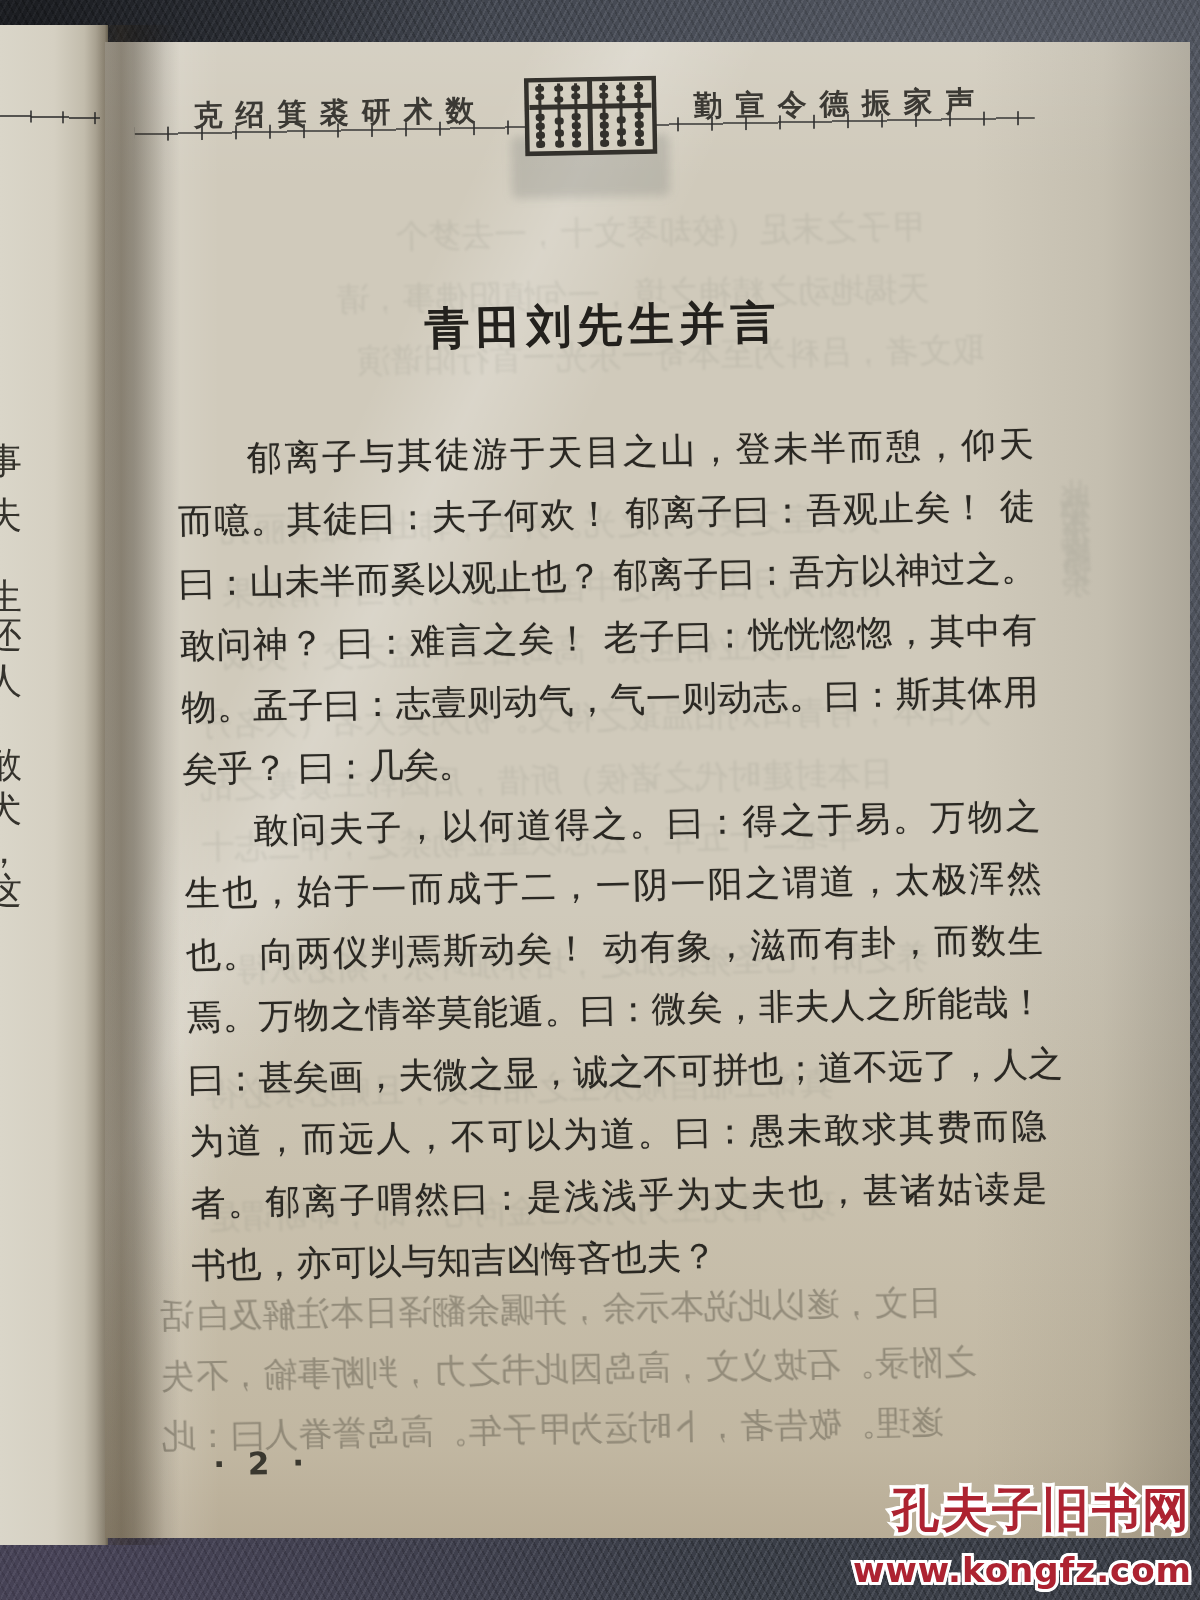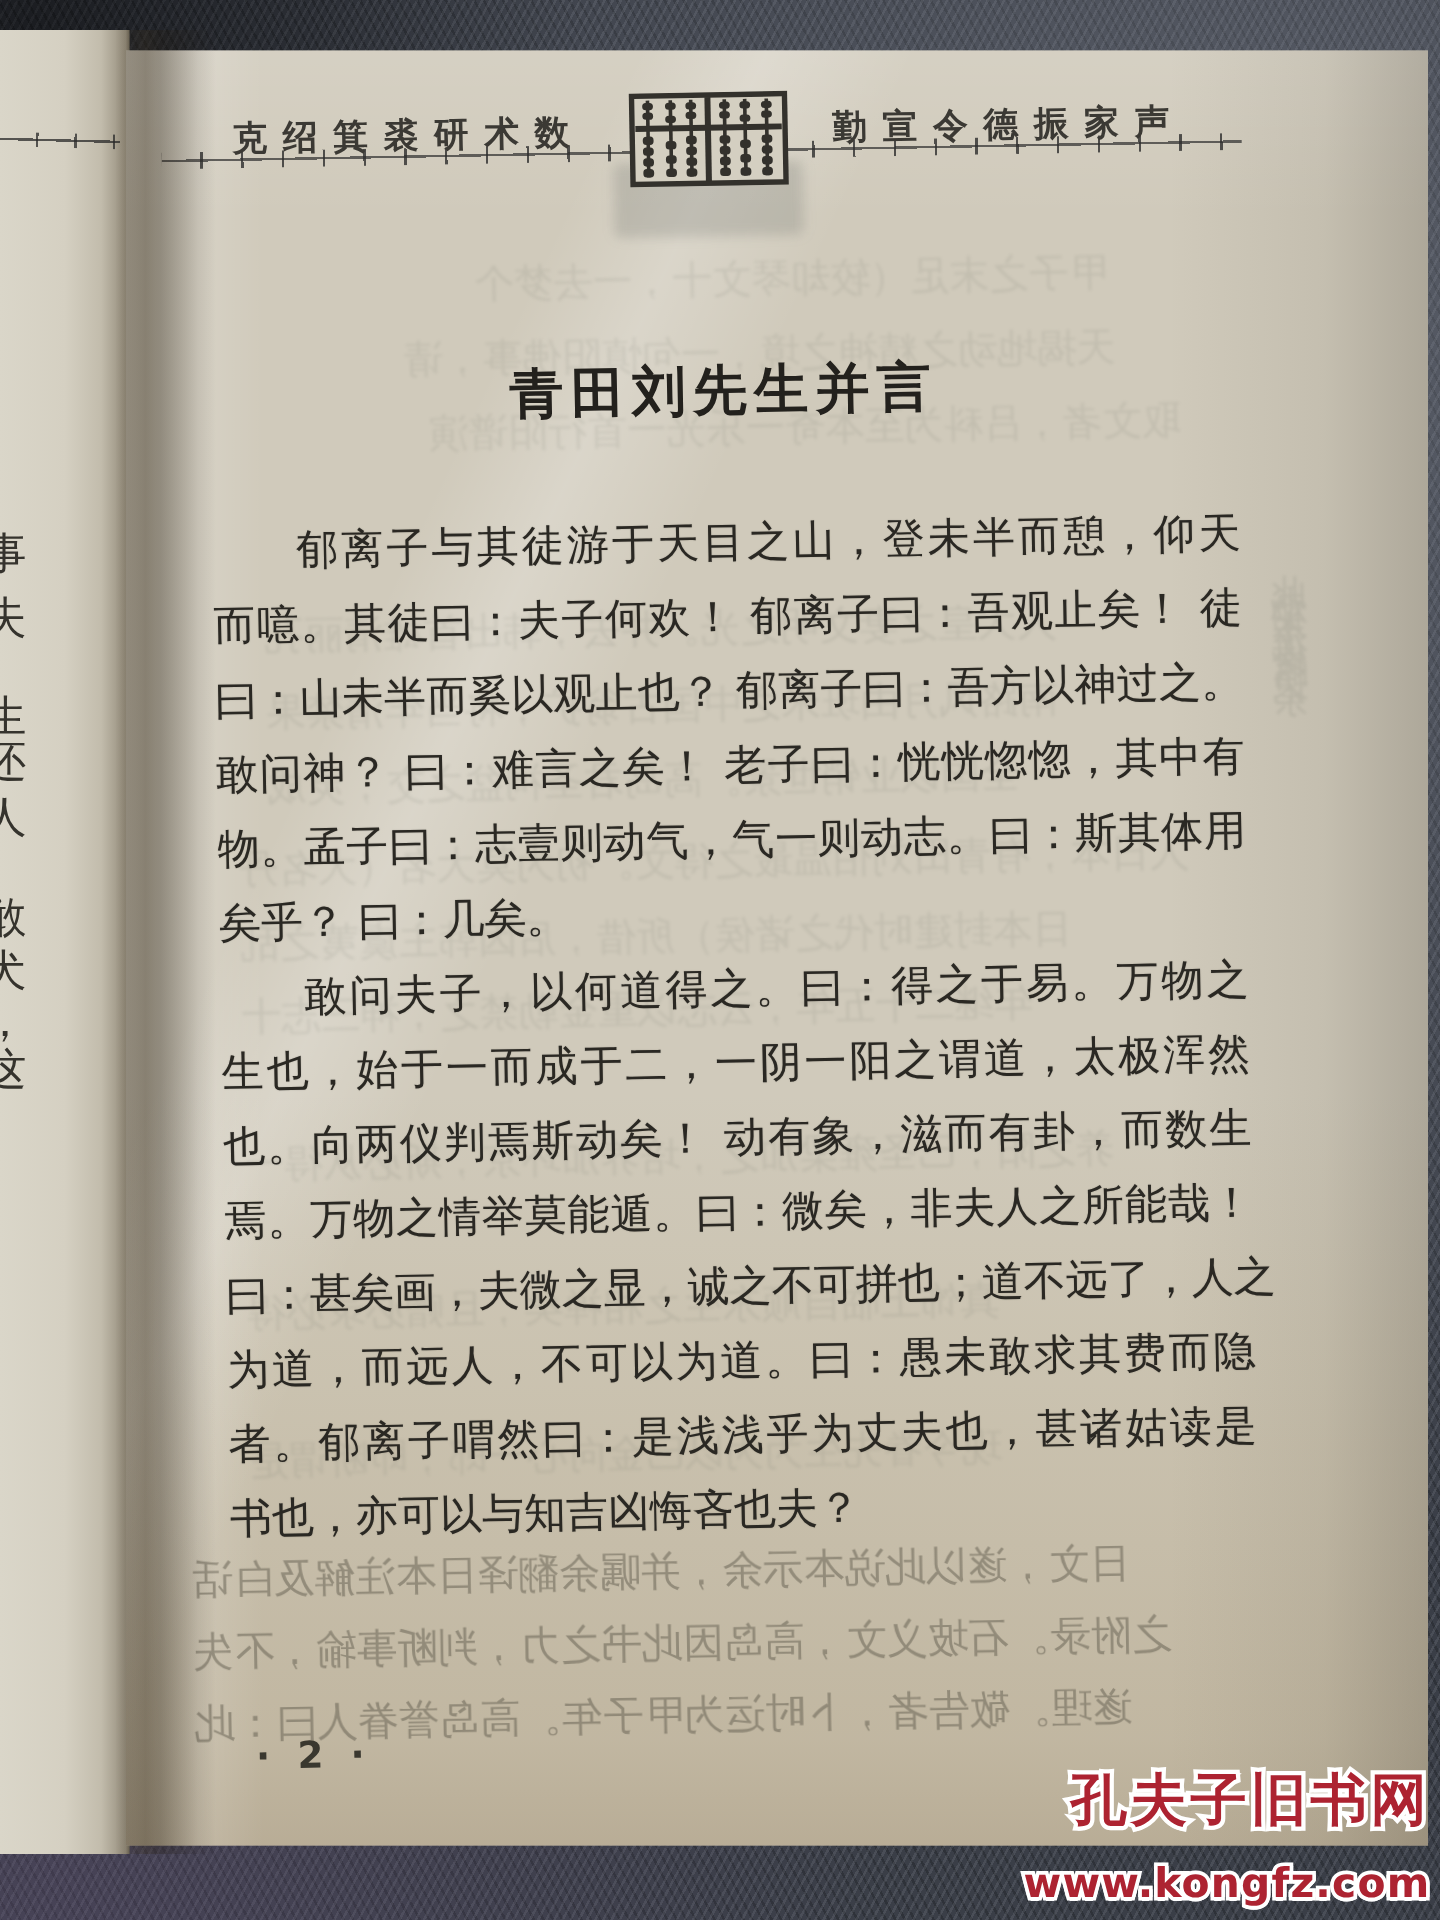--- a/index.html
+++ b/index.html
@@ -91,21 +91,21 @@
     position:absolute;left:96px;top:1396px;z-index:4;
     font-size:31px;letter-spacing:6px;color:#3a382f;font-weight:600;
   }
   .watermark{position:absolute;right:8px;bottom:10px;z-index:10;text-align:right;}
   .wm-name{
     font-size:47px;font-weight:800;letter-spacing:3px;color:#ad2331;
     -webkit-text-stroke:7px #fff;paint-order:stroke fill;
     text-shadow:-3px 0 0 #fff,3px 0 0 #fff,0 -3px 0 #fff,0 3px 0 #fff,-2px -2px 0 #fff,2px 2px 0 #fff,-2px 2px 0 #fff,2px -2px 0 #fff;
   }
   .wm-url{
-    margin-top:18px;font-size:34px;font-weight:800;letter-spacing:1px;color:#ad2331;
+    margin-top:8px;font-size:34px;font-weight:800;letter-spacing:1px;color:#ad2331;
     -webkit-text-stroke:6px #fff;paint-order:stroke fill;
     text-shadow:-3px 0 0 #fff,3px 0 0 #fff,0 -3px 0 #fff,0 3px 0 #fff,-2px -2px 0 #fff,2px 2px 0 #fff,-2px 2px 0 #fff,2px -2px 0 #fff;
   }
 </style>
 </head>
 <body>
 
 <div class="left-page">
   <div class="left-rule"></div>
   <span class="edge-char" style="top:412px">事</span>

